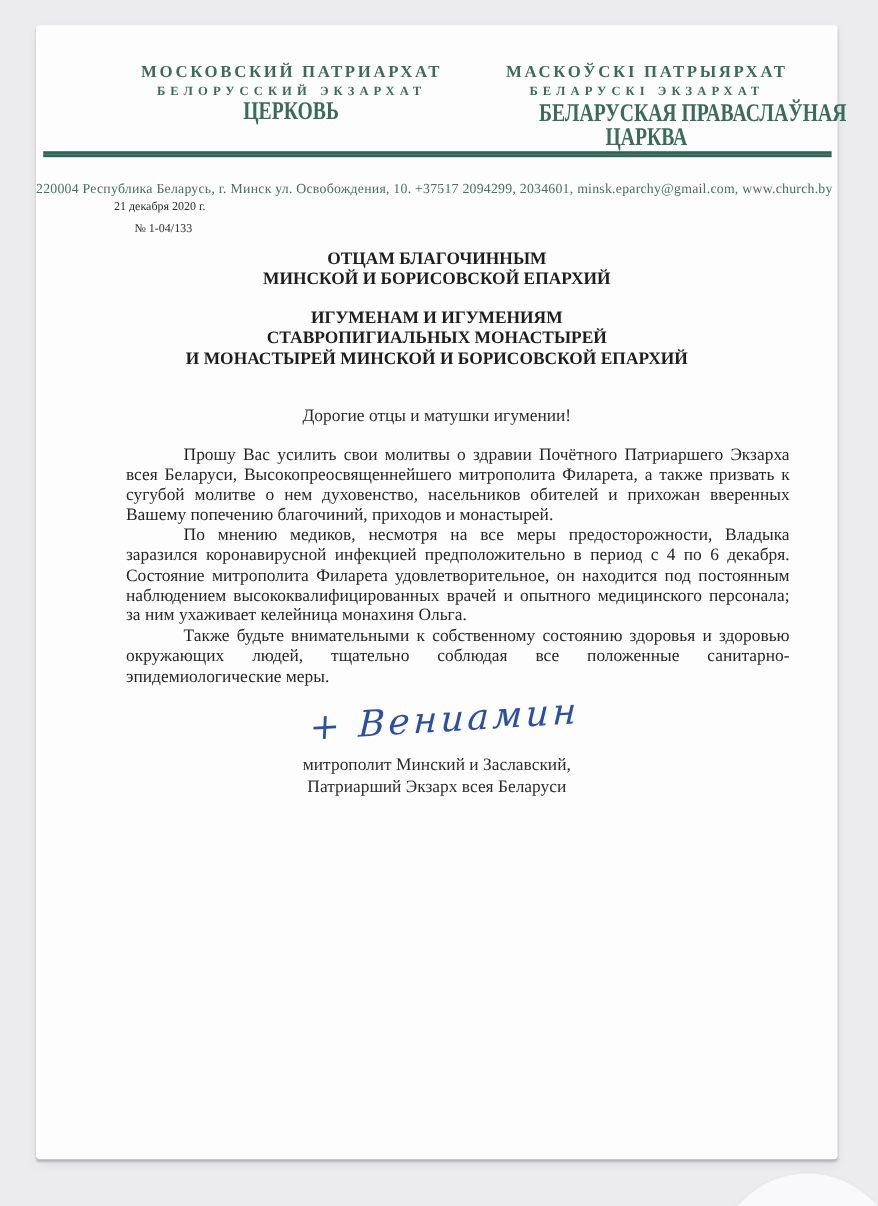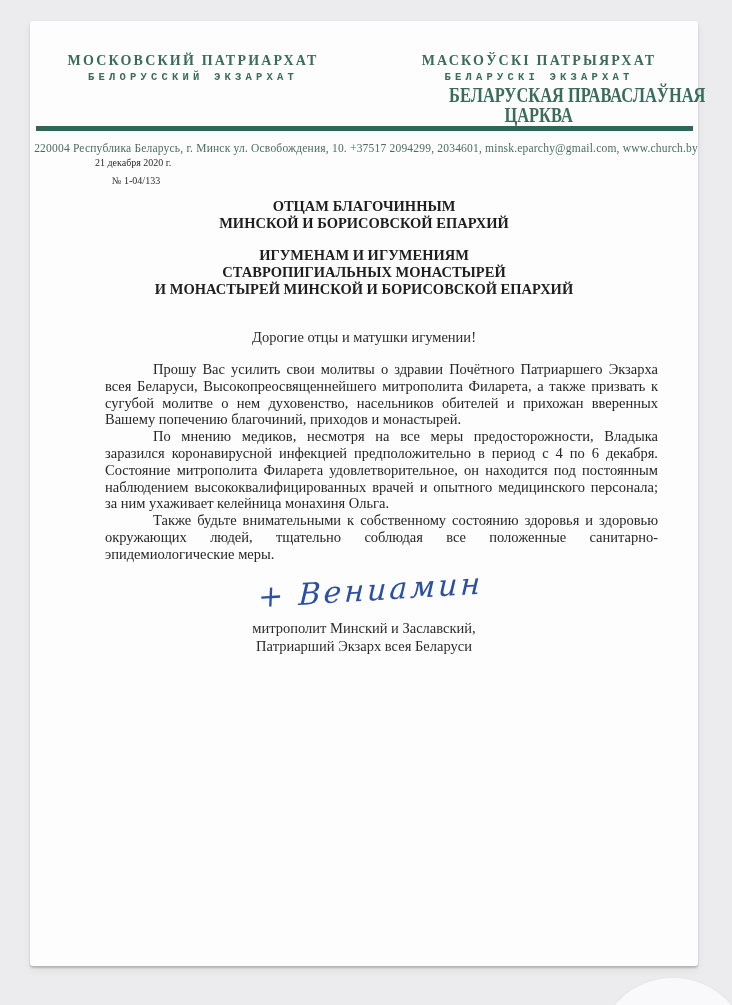--- a/index.html
+++ b/index.html
@@ -20,48 +20,48 @@
     background: #fdfdfd;
     border-radius: 3px;
     box-shadow: 0 2px 2px rgba(0,0,0,0.20), 0 4px 10px rgba(0,0,0,0.06);
     color: #262626;
   }
 
   
   .letterhead {
     display: flex;
     justify-content: space-between;
-    padding: 32px 41px 0 36px;
+    padding: 32px 41px 0 86px;
     color: #3a6b5b;
     text-align: center;
   }
   .lh-col-left  { width: 254px; }
   .lh-col-right { width: 236px; }
   .lh1 {
     font-size: 14px; font-weight: bold;
     letter-spacing: 2.2px; line-height: 16px; white-space: nowrap;
   }
   .lh2 {
     font-size: 10.5px; font-weight: bold;
-    letter-spacing: 4.2px; line-height: 12px; margin-top: 2px; white-space: nowrap; font-family: Liberation Mono, monospace;
+    letter-spacing: 4.2px; line-height: 12px; margin-top: 2px; white-space: nowrap;
   }
   .lh3 { font-size: 20px; font-weight: bold; line-height: 20px; margin-top: 2px; white-space: nowrap; }
   .lh4 { font-size: 20px; font-weight: bold; line-height: 20px; white-space: nowrap; }
   .condense { display: inline-block; transform: scale(0.82, 1.06); transform-origin: 50% 60%; }
 
   .rule {
     height: 2px;
     border-top: 3px solid #2e6756;
     border-bottom: 2px solid #2e6756;
     margin: 1px 5px 0 6px;
   }
 
   .address-line {
-    margin-top: 11px;
-    text-align: right;
+    margin-top: 21px;
+    text-align: left;
     font-size: 11.5px;
     letter-spacing: 0.2px;
     color: #4b6e62;
     white-space: nowrap;
   }
 
   
   .meta { margin: 0 0 0 65px; font-size: 10px; line-height: 17.5px; color: #2b2b2b; }
   .meta .number { padding-left: 17px; }
 
@@ -137,20 +137,21 @@
 <body>
 
 <div class="screen">
 
   <div class="paper">
 
     <div class="letterhead">
       <div class="lh-col-left">
         <div class="lh1">МОСКОВСКИЙ ПАТРИАРХАТ</div>
         <div class="lh2">БЕЛОРУССКИЙ ЭКЗАРХАТ</div>
+        <div class="lh4"><span class="condense">ЦЕРКОВЬ</span></div>
       </div>
       <div class="lh-col-right">
         <div class="lh1">МАСКОЎСКІ ПАТРЫЯРХАТ</div>
         <div class="lh2">БЕЛАРУСКІ ЭКЗАРХАТ</div>
         <div class="lh3"><span class="condense">БЕЛАРУСКАЯ ПРАВАСЛАЎНАЯ</span></div>
         <div class="lh4"><span class="condense">ЦАРКВА</span></div>
       </div>
     </div>
 
     <div class="rule"></div>

